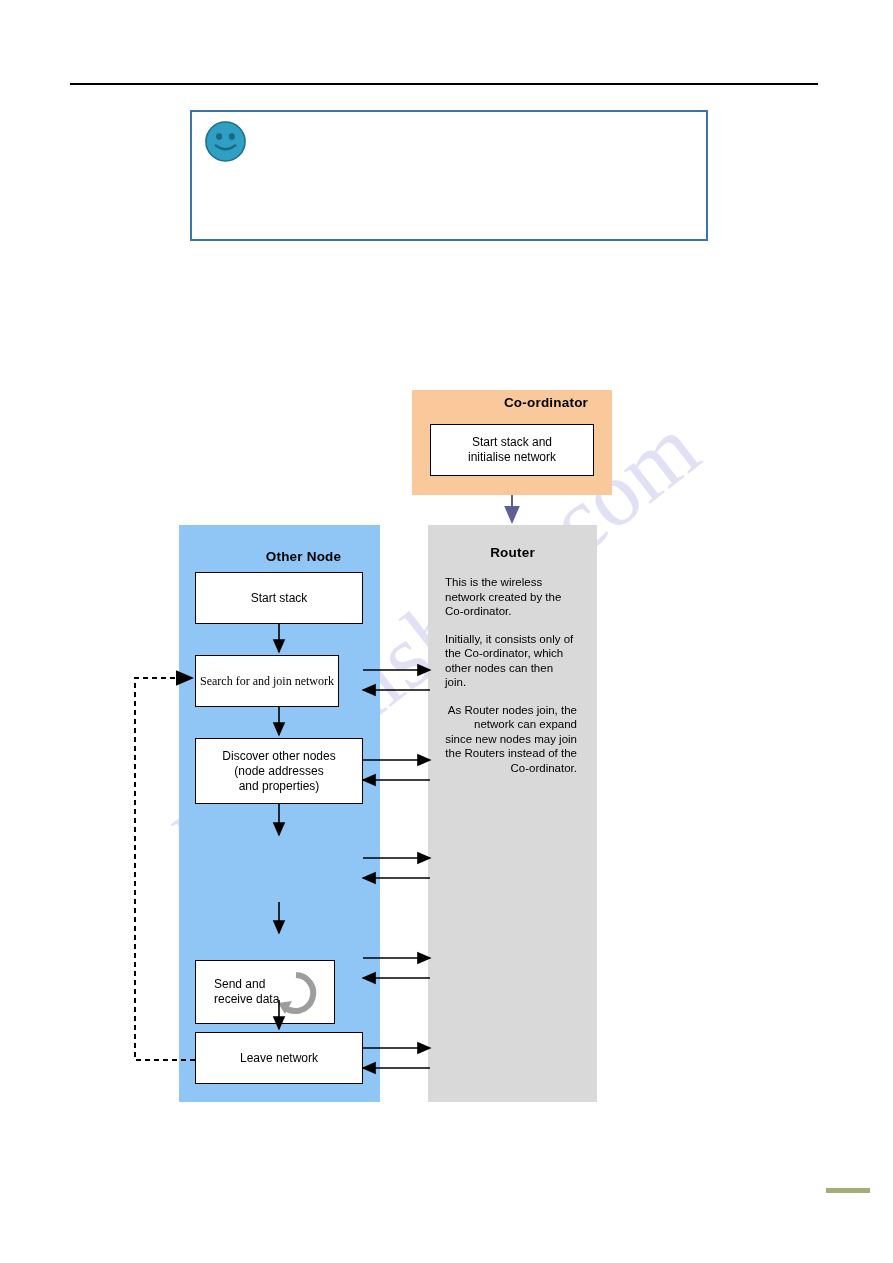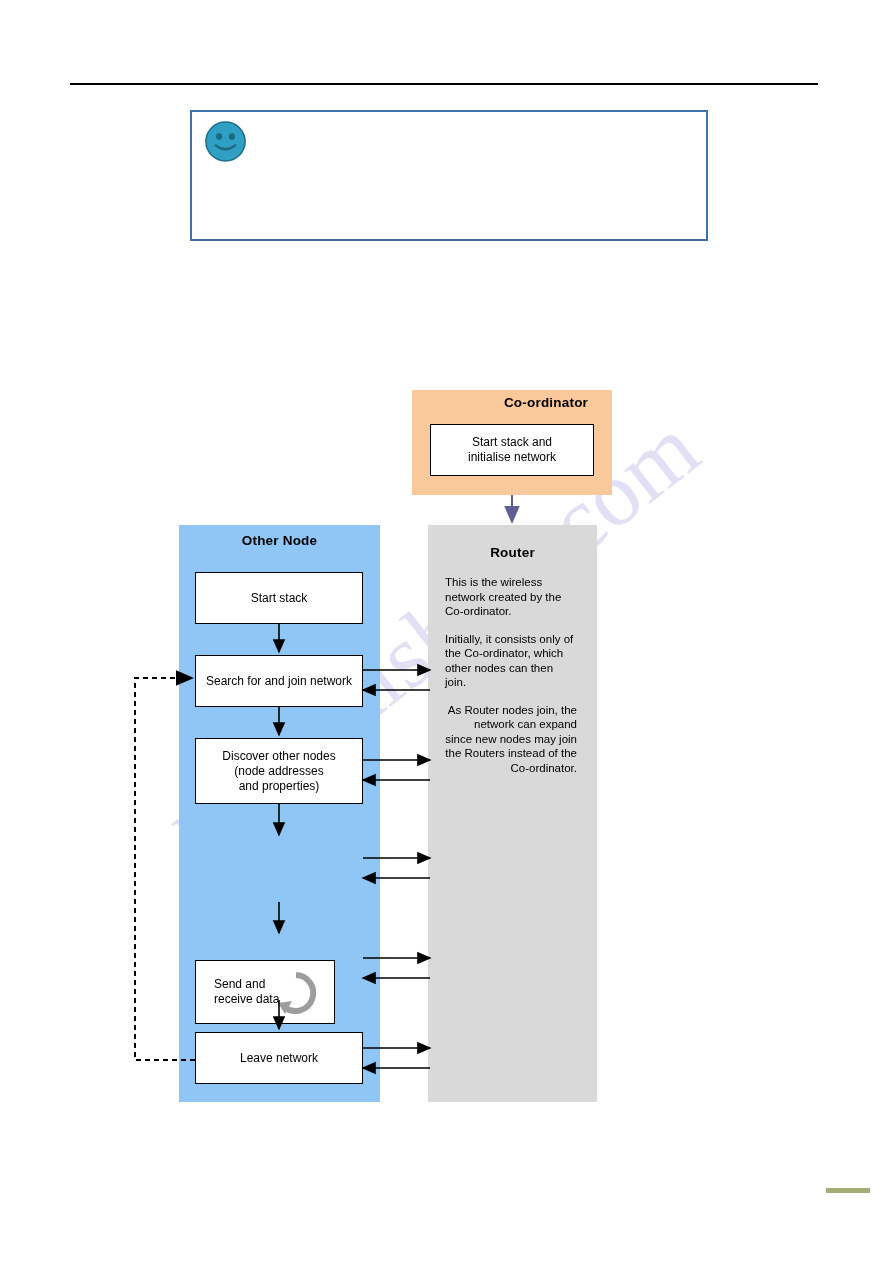--- a/index.html
+++ b/index.html
@@ -104,21 +104,21 @@
     position: absolute;
     left: 0;
     width: 100%;
     text-align: center;
     font-size: 13.5px;
     font-weight: bold;
     color: #000000;
     letter-spacing: 0.2px;
   }
   .lane-coordinator .lane-title { top: 5px; padding-left: 34px; }
-  .lane-othernode  .lane-title { top: 8px; }
+  .lane-othernode  .lane-title { top: 24px; padding-left: 24px; }
   .lane-network    .lane-title { top: 20px; }
 
   
   .pbox {
     position: absolute;
     background: #ffffff;
     border: 1.5px solid #000000;
     box-sizing: border-box;
     display: flex;
     align-items: center;
@@ -213,21 +213,21 @@
   </div>
 
   <div class="lane lane-othernode">
     <div class="lane-title">Other Node</div>
   </div>
 
   <div class="pbox" style="left:195px; top:572px; width:168px; height:52px;">
     <span style="white-space:pre-line">Start stack</span>
   </div>
 
-  <div class="pbox" style="left:195px; top:655px; width:168px; height:52px;">
+  <div class="pbox" style="left:195px; top:655px; width:144px; height:52px;font-family:Liberation Serif, serif;">
     <span style="white-space:pre-line">Search for and join network</span>
   </div>
 
   <div class="pbox" style="left:195px; top:738px; width:168px; height:66px;">
     <span style="white-space:pre-line">Discover other nodes
 (node addresses
 and properties)</span>
   </div>
 
 

